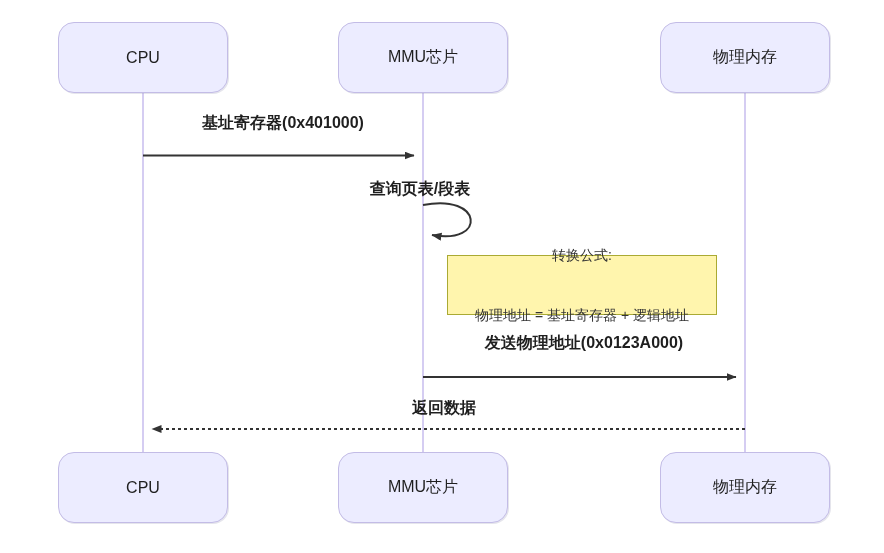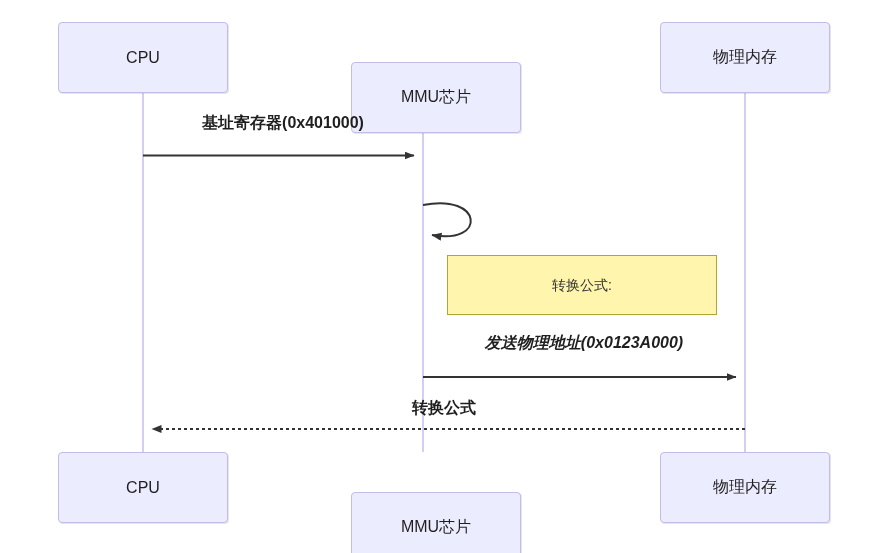--- a/index.html
+++ b/index.html
@@ -10,29 +10,29 @@
     font-family:"Liberation Sans","DejaVu Sans",sans-serif;
     overflow:hidden;
   }
   .layer{position:absolute;left:0;top:0;}
   .actor{
     position:absolute;
     width:170px;height:71px;
     box-sizing:border-box;
     background:#ECECFF;
     border:1px solid #C3BCE6;
-    border-radius:4px;
+    border-radius:16px;
     display:flex;align-items:center;justify-content:center;
     font-size:16px;color:#1f1f1f;
     box-shadow:1px 1px 0 rgba(150,150,180,0.25);
   }
   .actor.row-top{top:22px;}
   .actor.row-bottom{top:452px;}
   .actor.col-cpu{left:58px;}
-  .actor.col-mmu{left:351px;margin-top:40px;}
+  .actor.col-mmu{left:338px;}
   .actor.col-mem{left:660px;justify-content:center;}
   .msg-label{
     position:absolute;
     transform:translateX(-50%);
     font-size:16px;font-weight:700;
     color:#1f1f1f;white-space:nowrap;
   }
   .note{
     position:absolute;
     left:447px;top:255px;
@@ -85,20 +85,22 @@
     <span>CPU</span>
   </div>
   <div class="actor row-bottom col-mmu">
     <span>MMU芯片</span>
   </div>
   <div class="actor row-bottom col-mem">
     <span>物理内存</span>
   </div>
 
   <div class="msg-label" style="left:283px;top:113px;">基址寄存器(0x401000)</div>
-  <div class="msg-label" style="left:584px;top:333px;font-style:italic;">发送物理地址(0x0123A000)</div>
-  <div class="msg-label" style="left:444px;top:398px;">转换公式</div>
+  <div class="msg-label" style="left:420px;top:179px;">查询页表/段表</div>
+  <div class="msg-label" style="left:584px;top:333px;">发送物理地址(0x0123A000)</div>
+  <div class="msg-label" style="left:444px;top:398px;">返回数据</div>
 
   <div class="note">
     <span>转换公式:</span>
+    <span>物理地址 = 基址寄存器 + 逻辑地址</span>
   </div>
 
 </div>
 
 </body></html>

